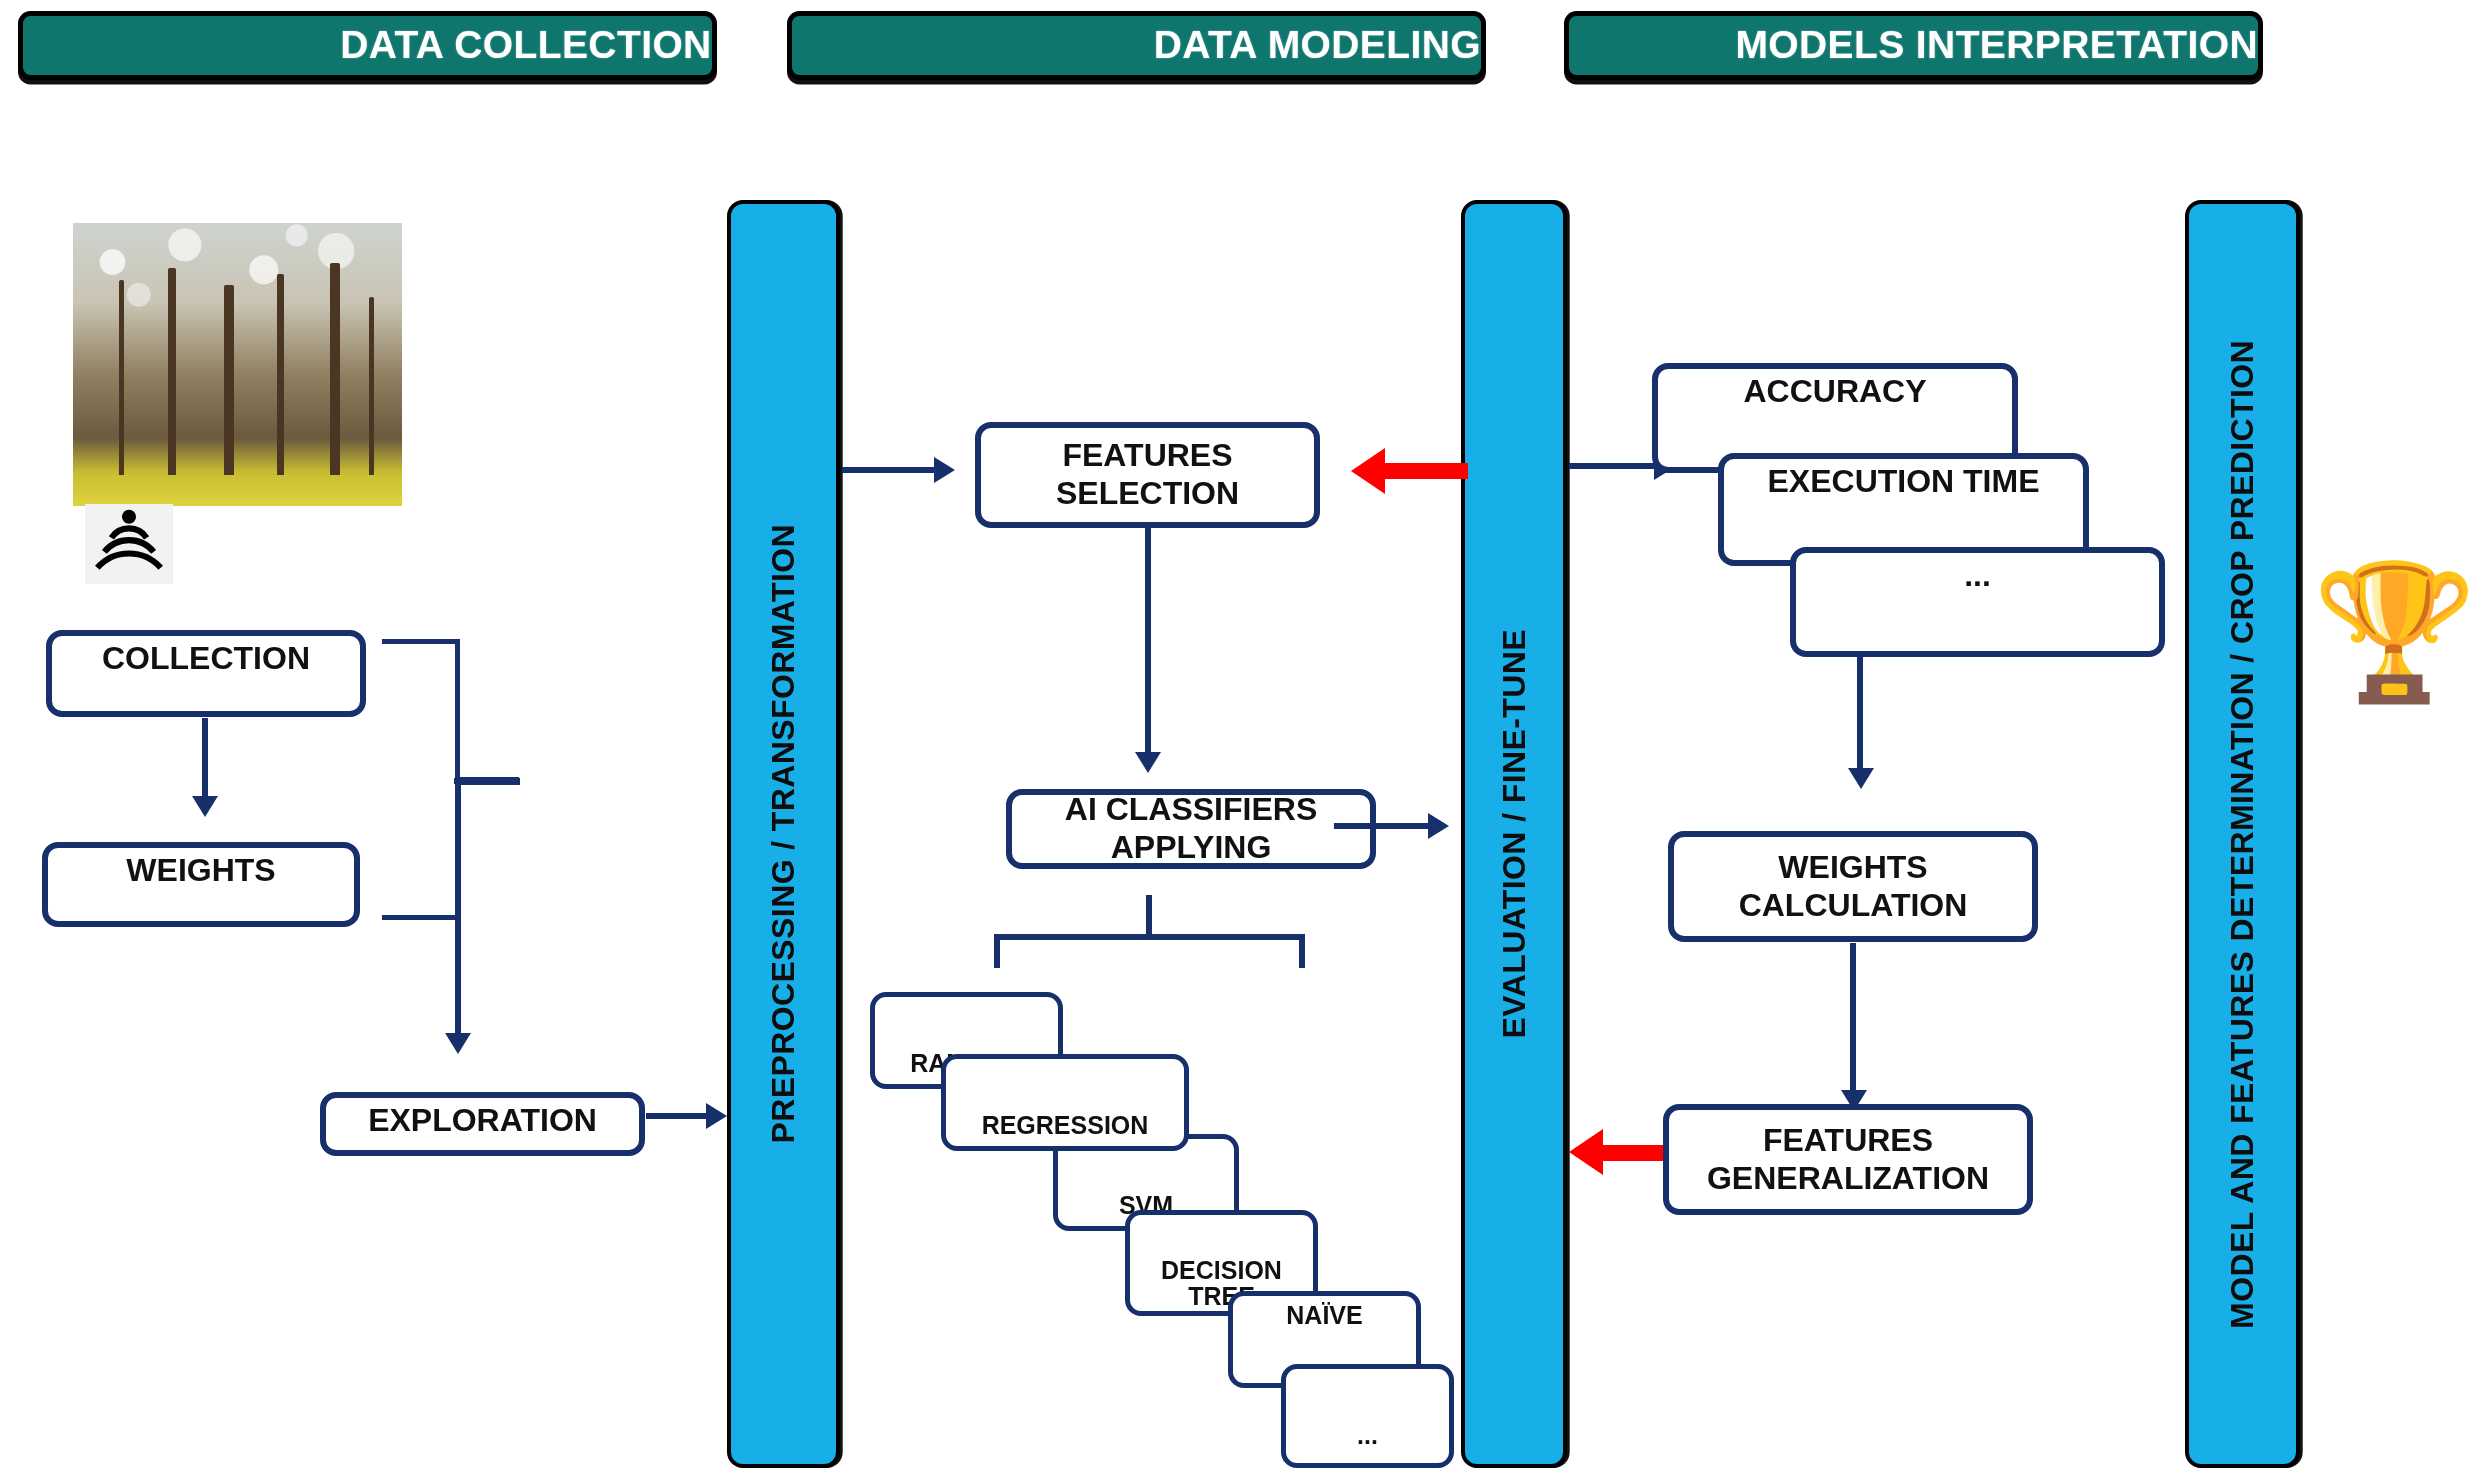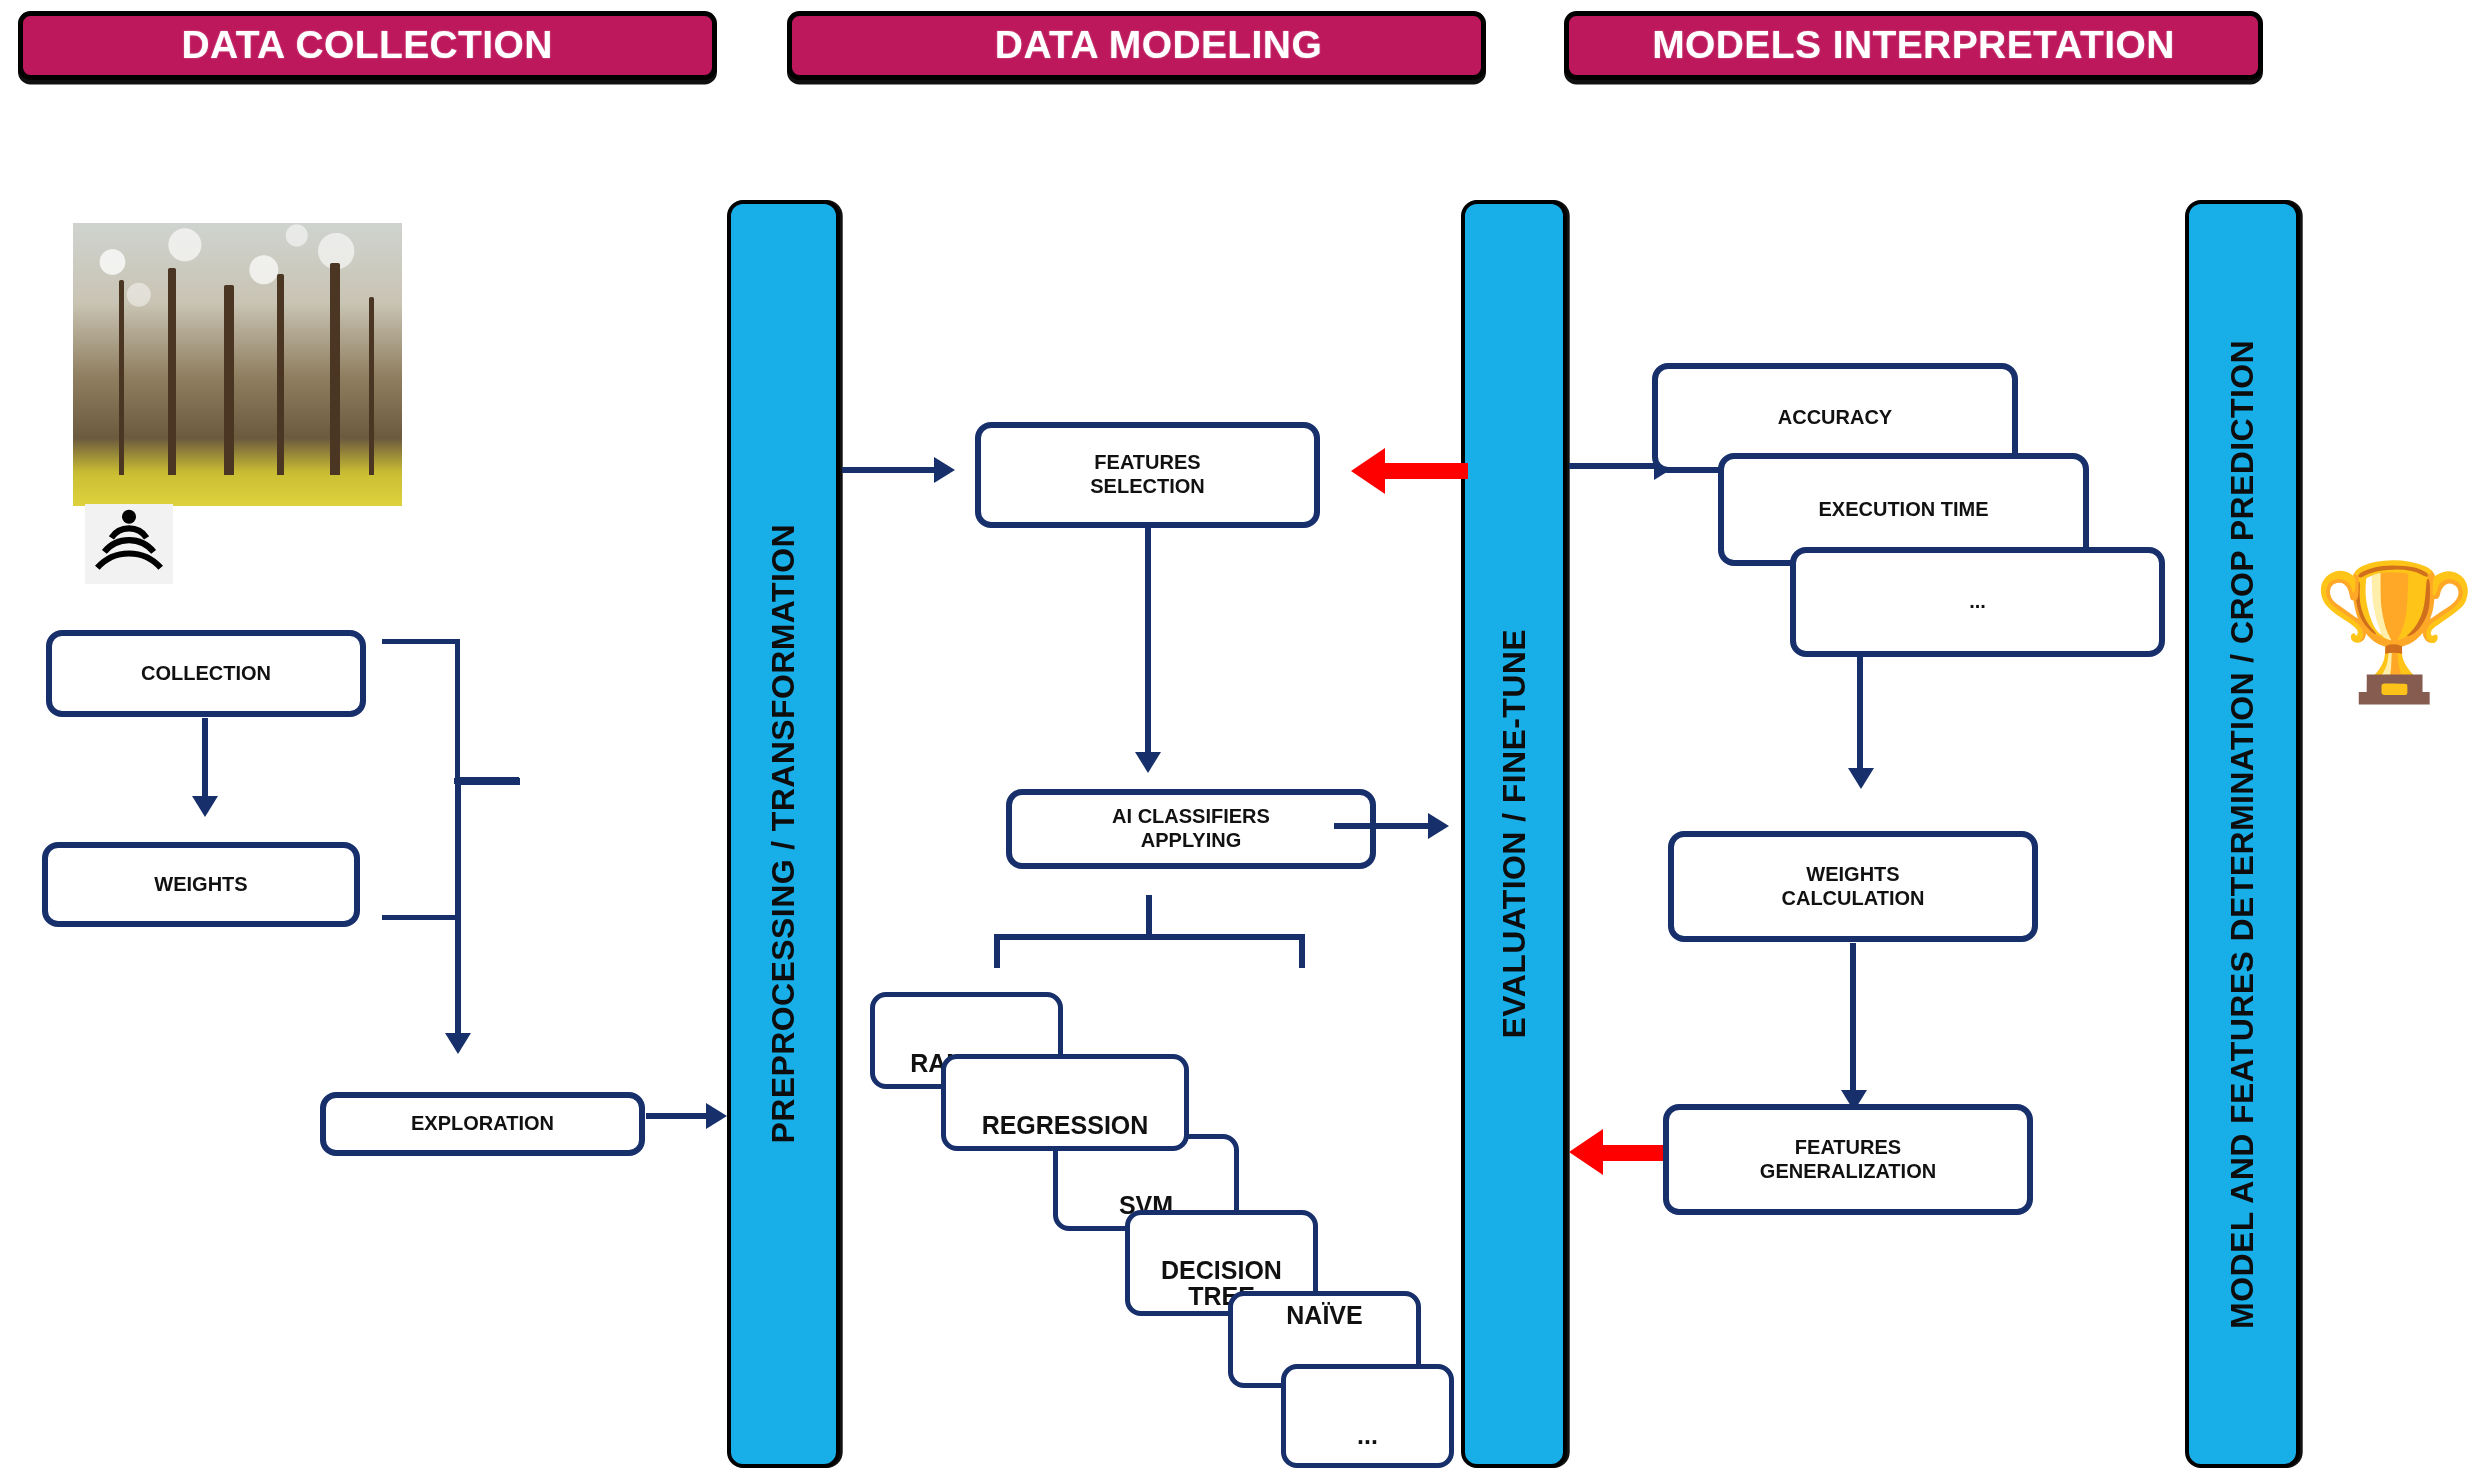--- a/index.html
+++ b/index.html
@@ -3,24 +3,24 @@
 <meta charset="utf-8">
 <style>
   html,body{margin:0;padding:0;background:#ffffff;}
   body{width:2475px;height:1482px;position:relative;overflow:hidden;
        font-family:"Liberation Sans", sans-serif;}
   #stage{position:absolute;left:0;top:0;width:2475px;height:1482px;}
 
   
   .phase-header{
     position:absolute;height:69px;border-radius:12.4px;
-    background:#be185d;
+    background:#0f766e;
     border:5.3px solid #000;
     box-shadow:0 4.4px 0 0 #101010;
-    display:flex;align-items:center;justify-content:center;
+    display:flex;align-items:center;justify-content:flex-end;
     color:#ffffff;font-weight:bold;font-size:39px;letter-spacing:0.4px;
     text-shadow:0 0 1.8px rgba(255,255,255,.45);
     box-sizing:border-box;
   }
 
   
   .lane{
     position:absolute;background:#18AEE8;
     border:4.4px solid #000;border-radius:16px;
     box-sizing:border-box;
@@ -31,23 +31,23 @@
     writing-mode:vertical-rl;transform:rotate(180deg);
     font-weight:bold;font-size:32px;color:#0d0d0d;letter-spacing:0.4px;
     white-space:nowrap;
   }
 
   
   .pbox{
     position:absolute;background:#ffffff;
     border:6.2px solid #17306B;border-radius:16px;
     box-sizing:border-box;
-    display:flex;align-items:center;justify-content:center;text-align:center;
+    display:flex;justify-content:center;text-align:center;
     font-weight:bold;color:#111;line-height:1.18;
-    font-size:20px;padding:3.5px 7px;
+    font-size:32px;padding:3.5px 7px;
   }
   .pbox.sm{font-size:25px;}
   .pbox.thin{border-width:5.3px;}
 
   
   .photo{
     position:absolute;overflow:hidden;
     background:
       linear-gradient(to bottom,#cfd3cf 0%,#c9c4b4 28%,#8e7d5e 55%,#6b5a3e 76%,#c8bb33 88%,#d8cc3a 100%);
   }

